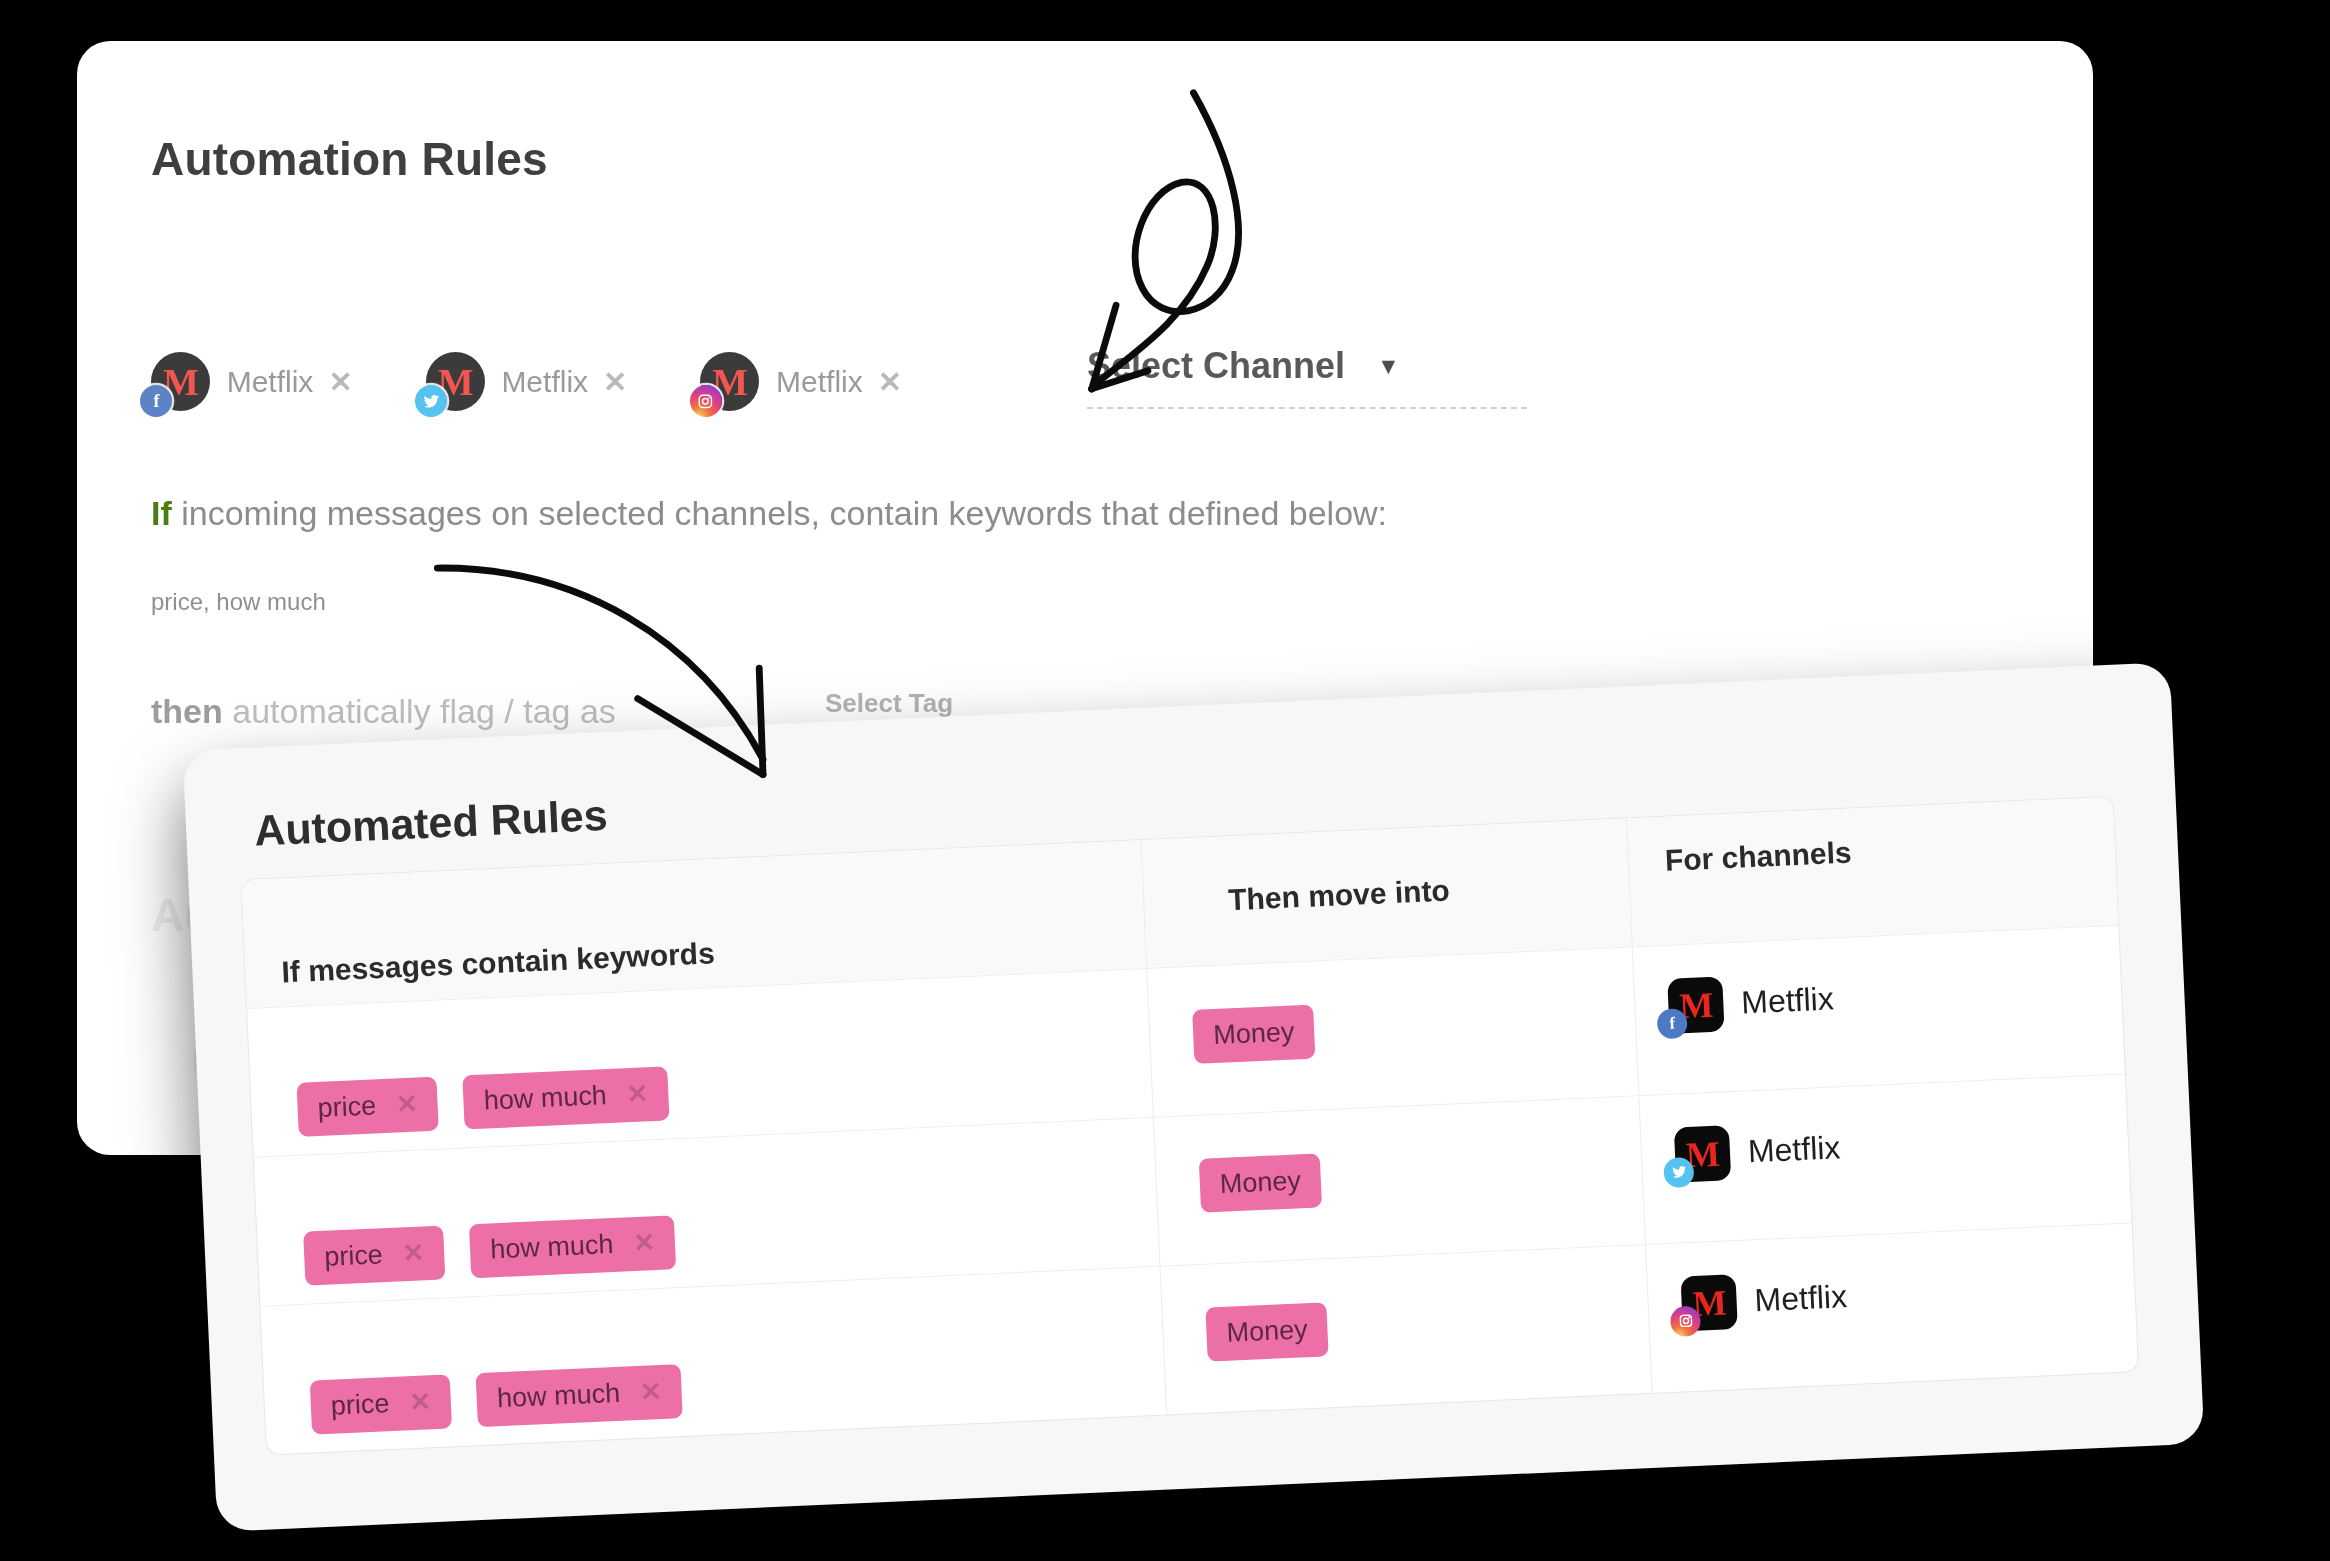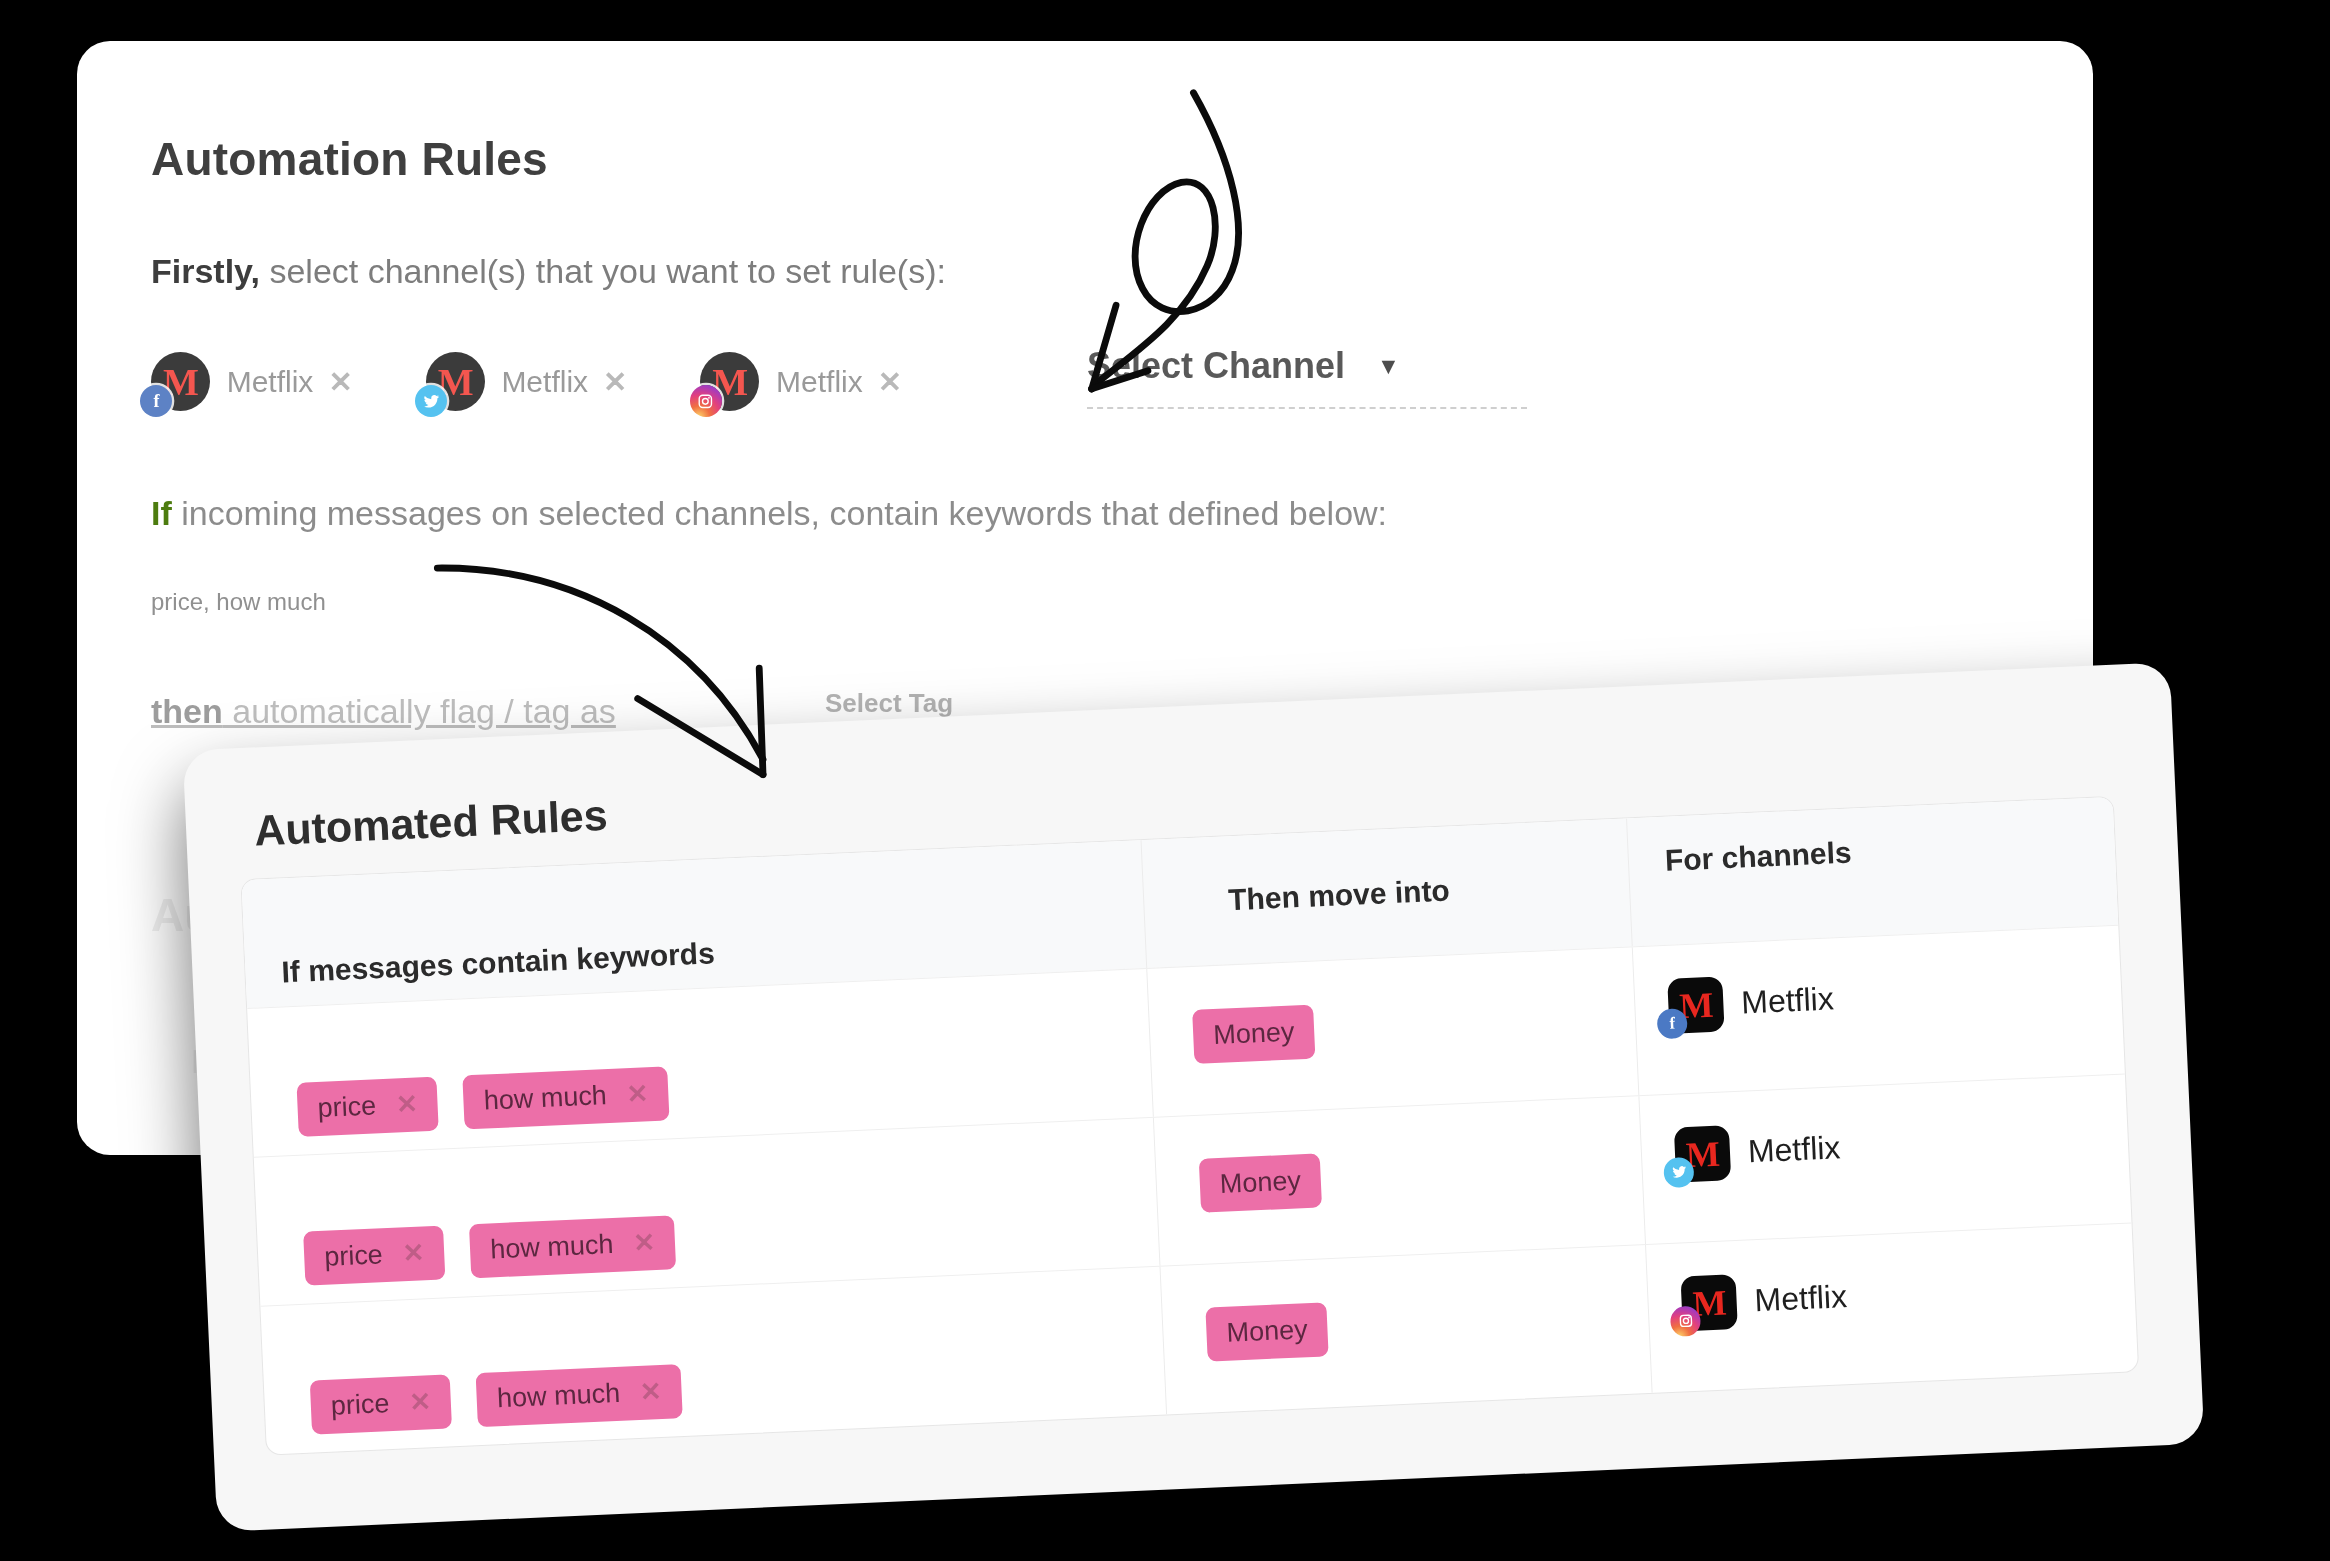--- a/index.html
+++ b/index.html
@@ -89,21 +89,21 @@
   }
   .line-if b { color:#4d7c0f; font-weight:700; }
 
   .keywords-line {
     position:absolute; left: 74px; top: 547px;
     font-size: 24px; color:#909090;
   }
 
   .line-then {
     position:absolute; left: 74px; top: 651px;
-    font-size: 34px; color:#bdbdbd; white-space:nowrap;text-decoration:underline;
+    font-size: 34px; color:#bdbdbd; white-space:nowrap;
   }
   .line-then b { color:#9d9d9d; font-weight:700; }
 
   .select-tag {
     position:absolute; left: 748px; top: 647px;
     font-size: 26px; font-weight:700; color:#b3b3b3;
   }
 
   .ghost-title {
     position:absolute; left: 74px; top: 847px;
@@ -194,23 +194,20 @@
 
 <div id="stage">
 
   <div class="back-card">
     <div class="back-inner">
 
       <div class="cut-top-line"></div>
 
       <div class="panel-title">Automation Rules</div>
 
-      <div class="line-firstly">
-        <b>Firstly,</b><span> select channel(s) that you want to set rule(s):</span>
-      </div>
 
       <div class="chips-row">
 
         <div class="chip">
           <div class="avatar-wrap">
             <div class="avatar-circle">M</div>
             <div class="badge fb">f</div>
           </div>
           <div class="chip-name">Metflix</div>
           <div class="chip-x">✕</div>

